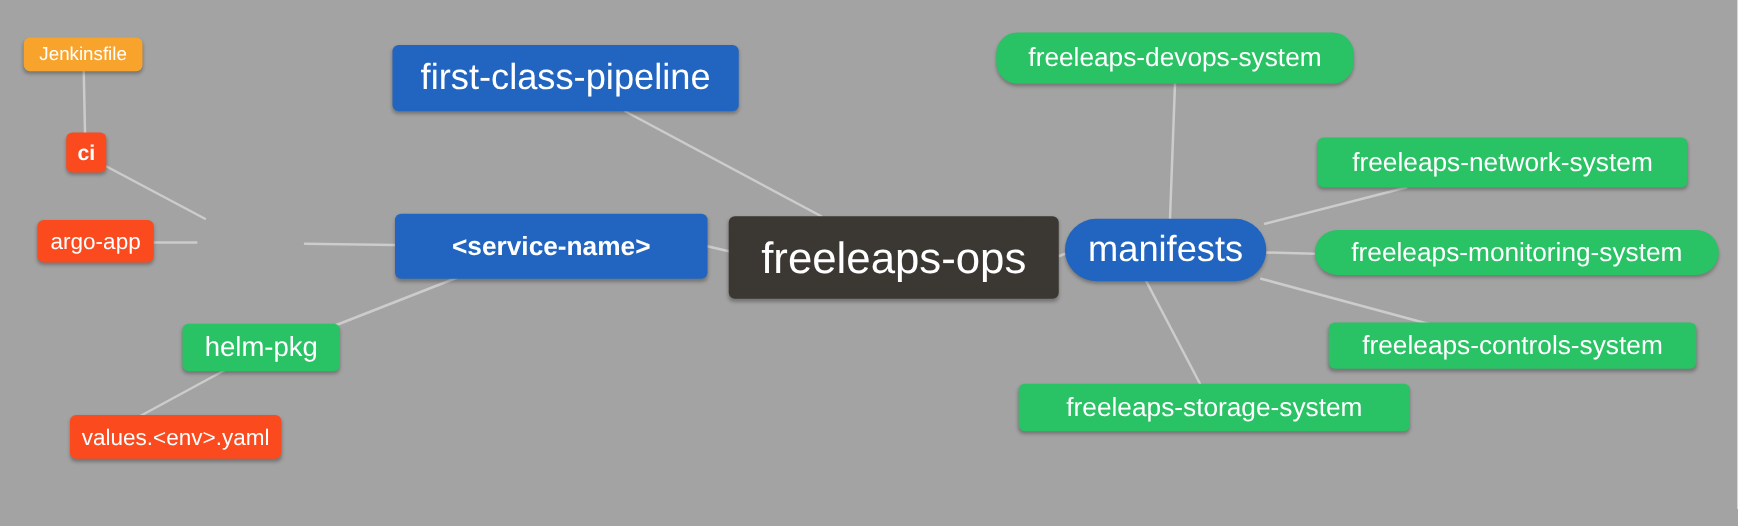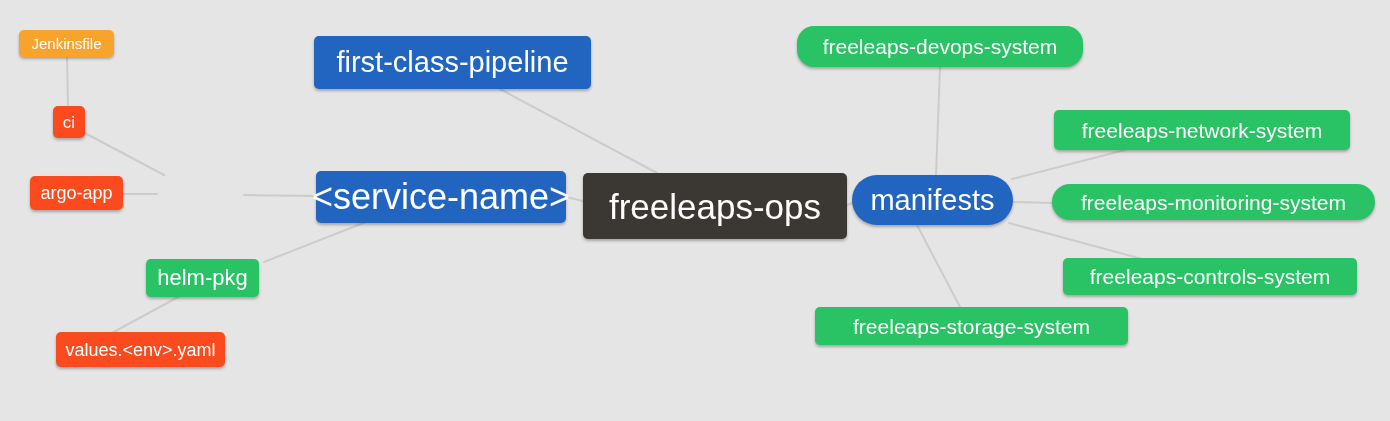--- a/index.html
+++ b/index.html
@@ -5,21 +5,21 @@
   html, body {
     margin: 0;
     padding: 0;
     background: #ffffff;
     font-family: "Liberation Sans", sans-serif;
   }
   .canvas {
     position: relative;
     width: 1390px;
     height: 421px;
-    background: #e5e5e5;
+    background: #a3a3a3;
     overflow: hidden;
   }
   .edges {
     position: absolute;
     left: 0;
     top: 0;
     z-index: 1;
   }
   .edges line {
     stroke: var(--edge, #cccccc);
@@ -62,26 +62,26 @@
     <line x1="566" y1="197" x2="583" y2="201"></line>
     <line x1="847" y1="205" x2="852" y2="203"></line>
     <line x1="936" y1="175" x2="940" y2="67"></line>
     <line x1="1012" y1="179" x2="1125" y2="150"></line>
     <line x1="1013" y1="202" x2="1052" y2="203"></line>
     <line x1="1009" y1="223" x2="1146" y2="260"></line>
     <line x1="917" y1="225" x2="960" y2="307"></line>
   </svg>
 
   <div class="node orange" style="left:19px;   top:30px;  width:95px;  height:27px; font-size:15px;">Jenkinsfile</div>
-  <div class="node red" style="left:53px;   top:106px; width:32px;  height:32px; font-size:17px;">ci</div>
+  <div class="node red" style="left:53px;   top:106px; width:32px;  height:32px; font-size:17px;font-weight:bold;">ci</div>
   <div class="node red" style="left:30px;   top:176px; width:93px;  height:34px; font-size:18px;">argo-app</div>
-  <div class="node green" style="left:146px;  top:259px; width:113px; height:38px; font-size:22px;">helm-pkg</div>
+  <div class="node green" style="left:146px;  top:259px; width:126px; height:38px; font-size:22px;">helm-pkg</div>
   <div class="node red" style="left:8px;    top:332px; width:169px; height:35px; font-size:18px;margin-left:48px;">values.&lt;env&gt;.yaml</div>
   <div class="node blue" style="left:314px;  top:36px;  width:277px; height:53px; font-size:29px;text-align:center;">first-class-pipeline</div>
-  <div class="node blue" style="left:316px;  top:171px; width:250px; height:52px; font-size:36px;">&lt;service-name&gt;</div>
+  <div class="node blue" style="left:316px;  top:171px; width:250px; height:52px; font-size:21px;font-weight:bold;">&lt;service-name&gt;</div>
   <div class="node root" style="left:583px;  top:173px; width:264px; height:66px; font-size:35px;">freeleaps-ops</div>
   <div class="node blue" style="left:852px;  top:175px; width:161px; height:50px; font-size:29px;border-radius:25px;">manifests</div>
   <div class="node green" style="left:797px;  top:26px;  width:286px; height:41px; font-size:21px;border-radius:17px;">freeleaps-devops-system</div>
   <div class="node green" style="left:1054px; top:110px; width:296px; height:40px; font-size:21px;">freeleaps-network-system</div>
   <div class="node green" style="left:1052px; top:184px; width:323px; height:36px; font-size:21px;border-radius:18px;">freeleaps-monitoring-system</div>
   <div class="node green" style="left:1063px; top:258px; width:294px; height:37px; font-size:21px;">freeleaps-controls-system</div>
   <div class="node green" style="left:815px;  top:307px; width:313px; height:38px; font-size:21px;">freeleaps-storage-system</div>
 
 </div>
 

